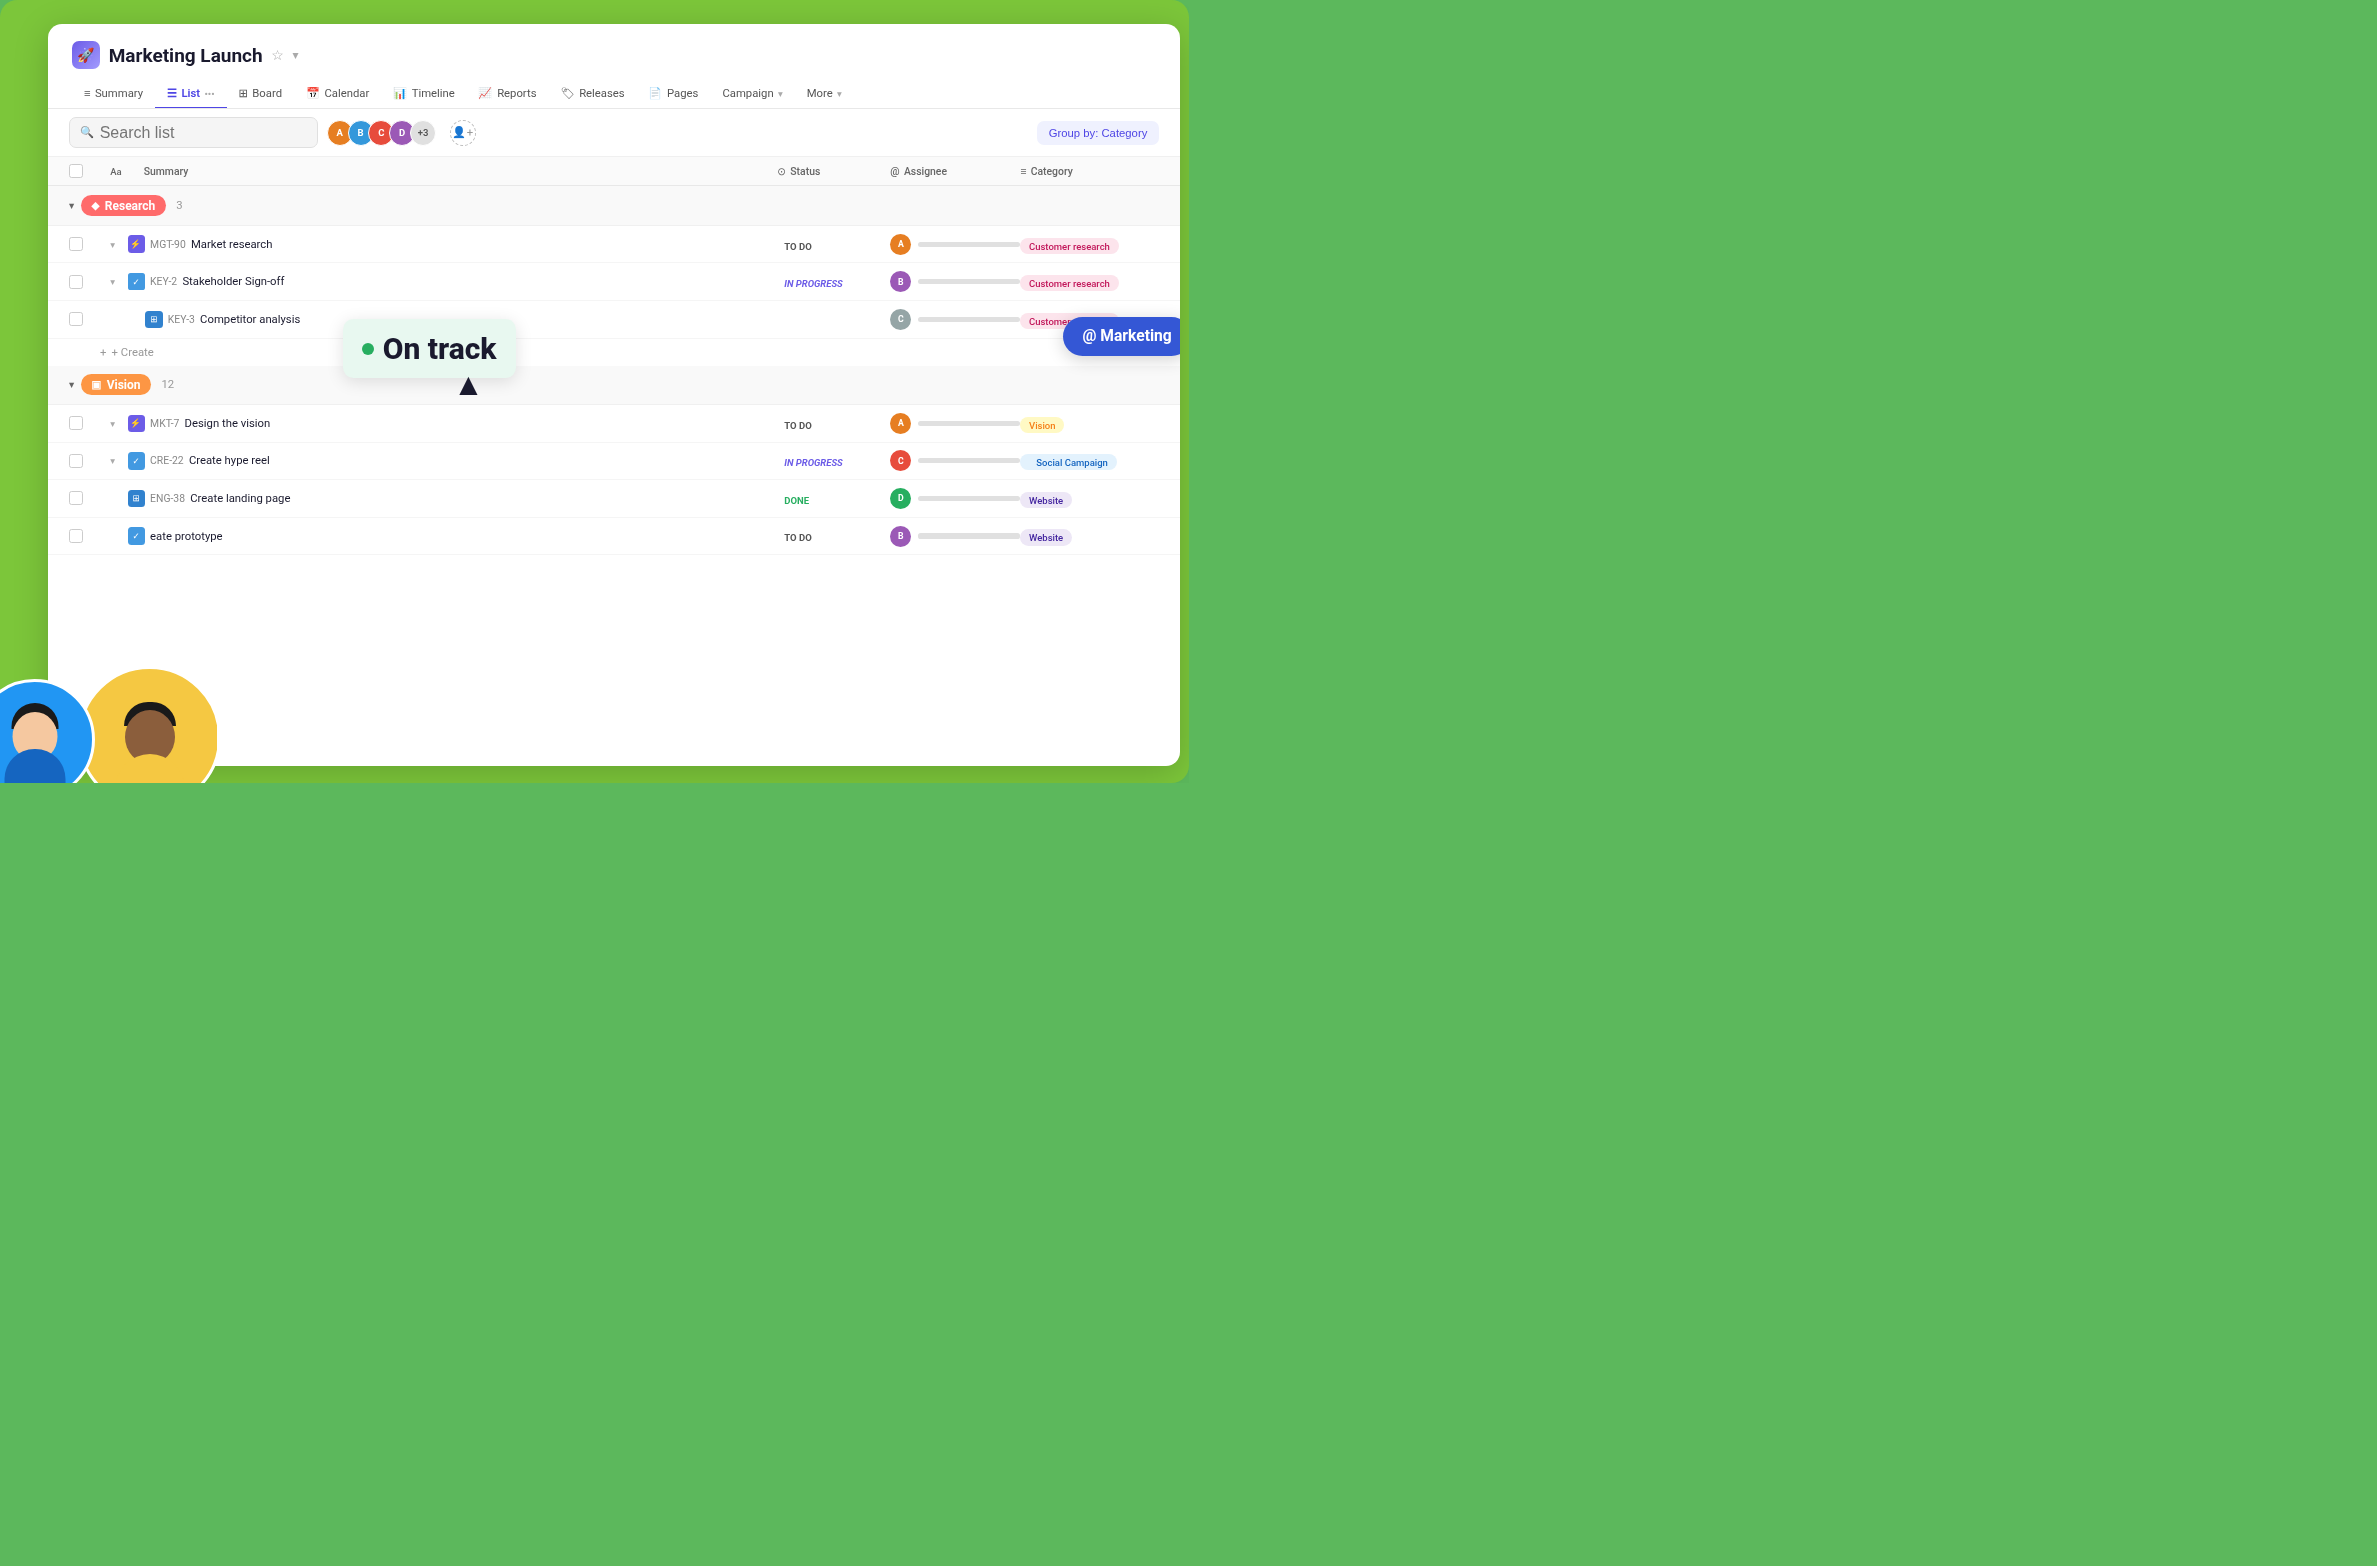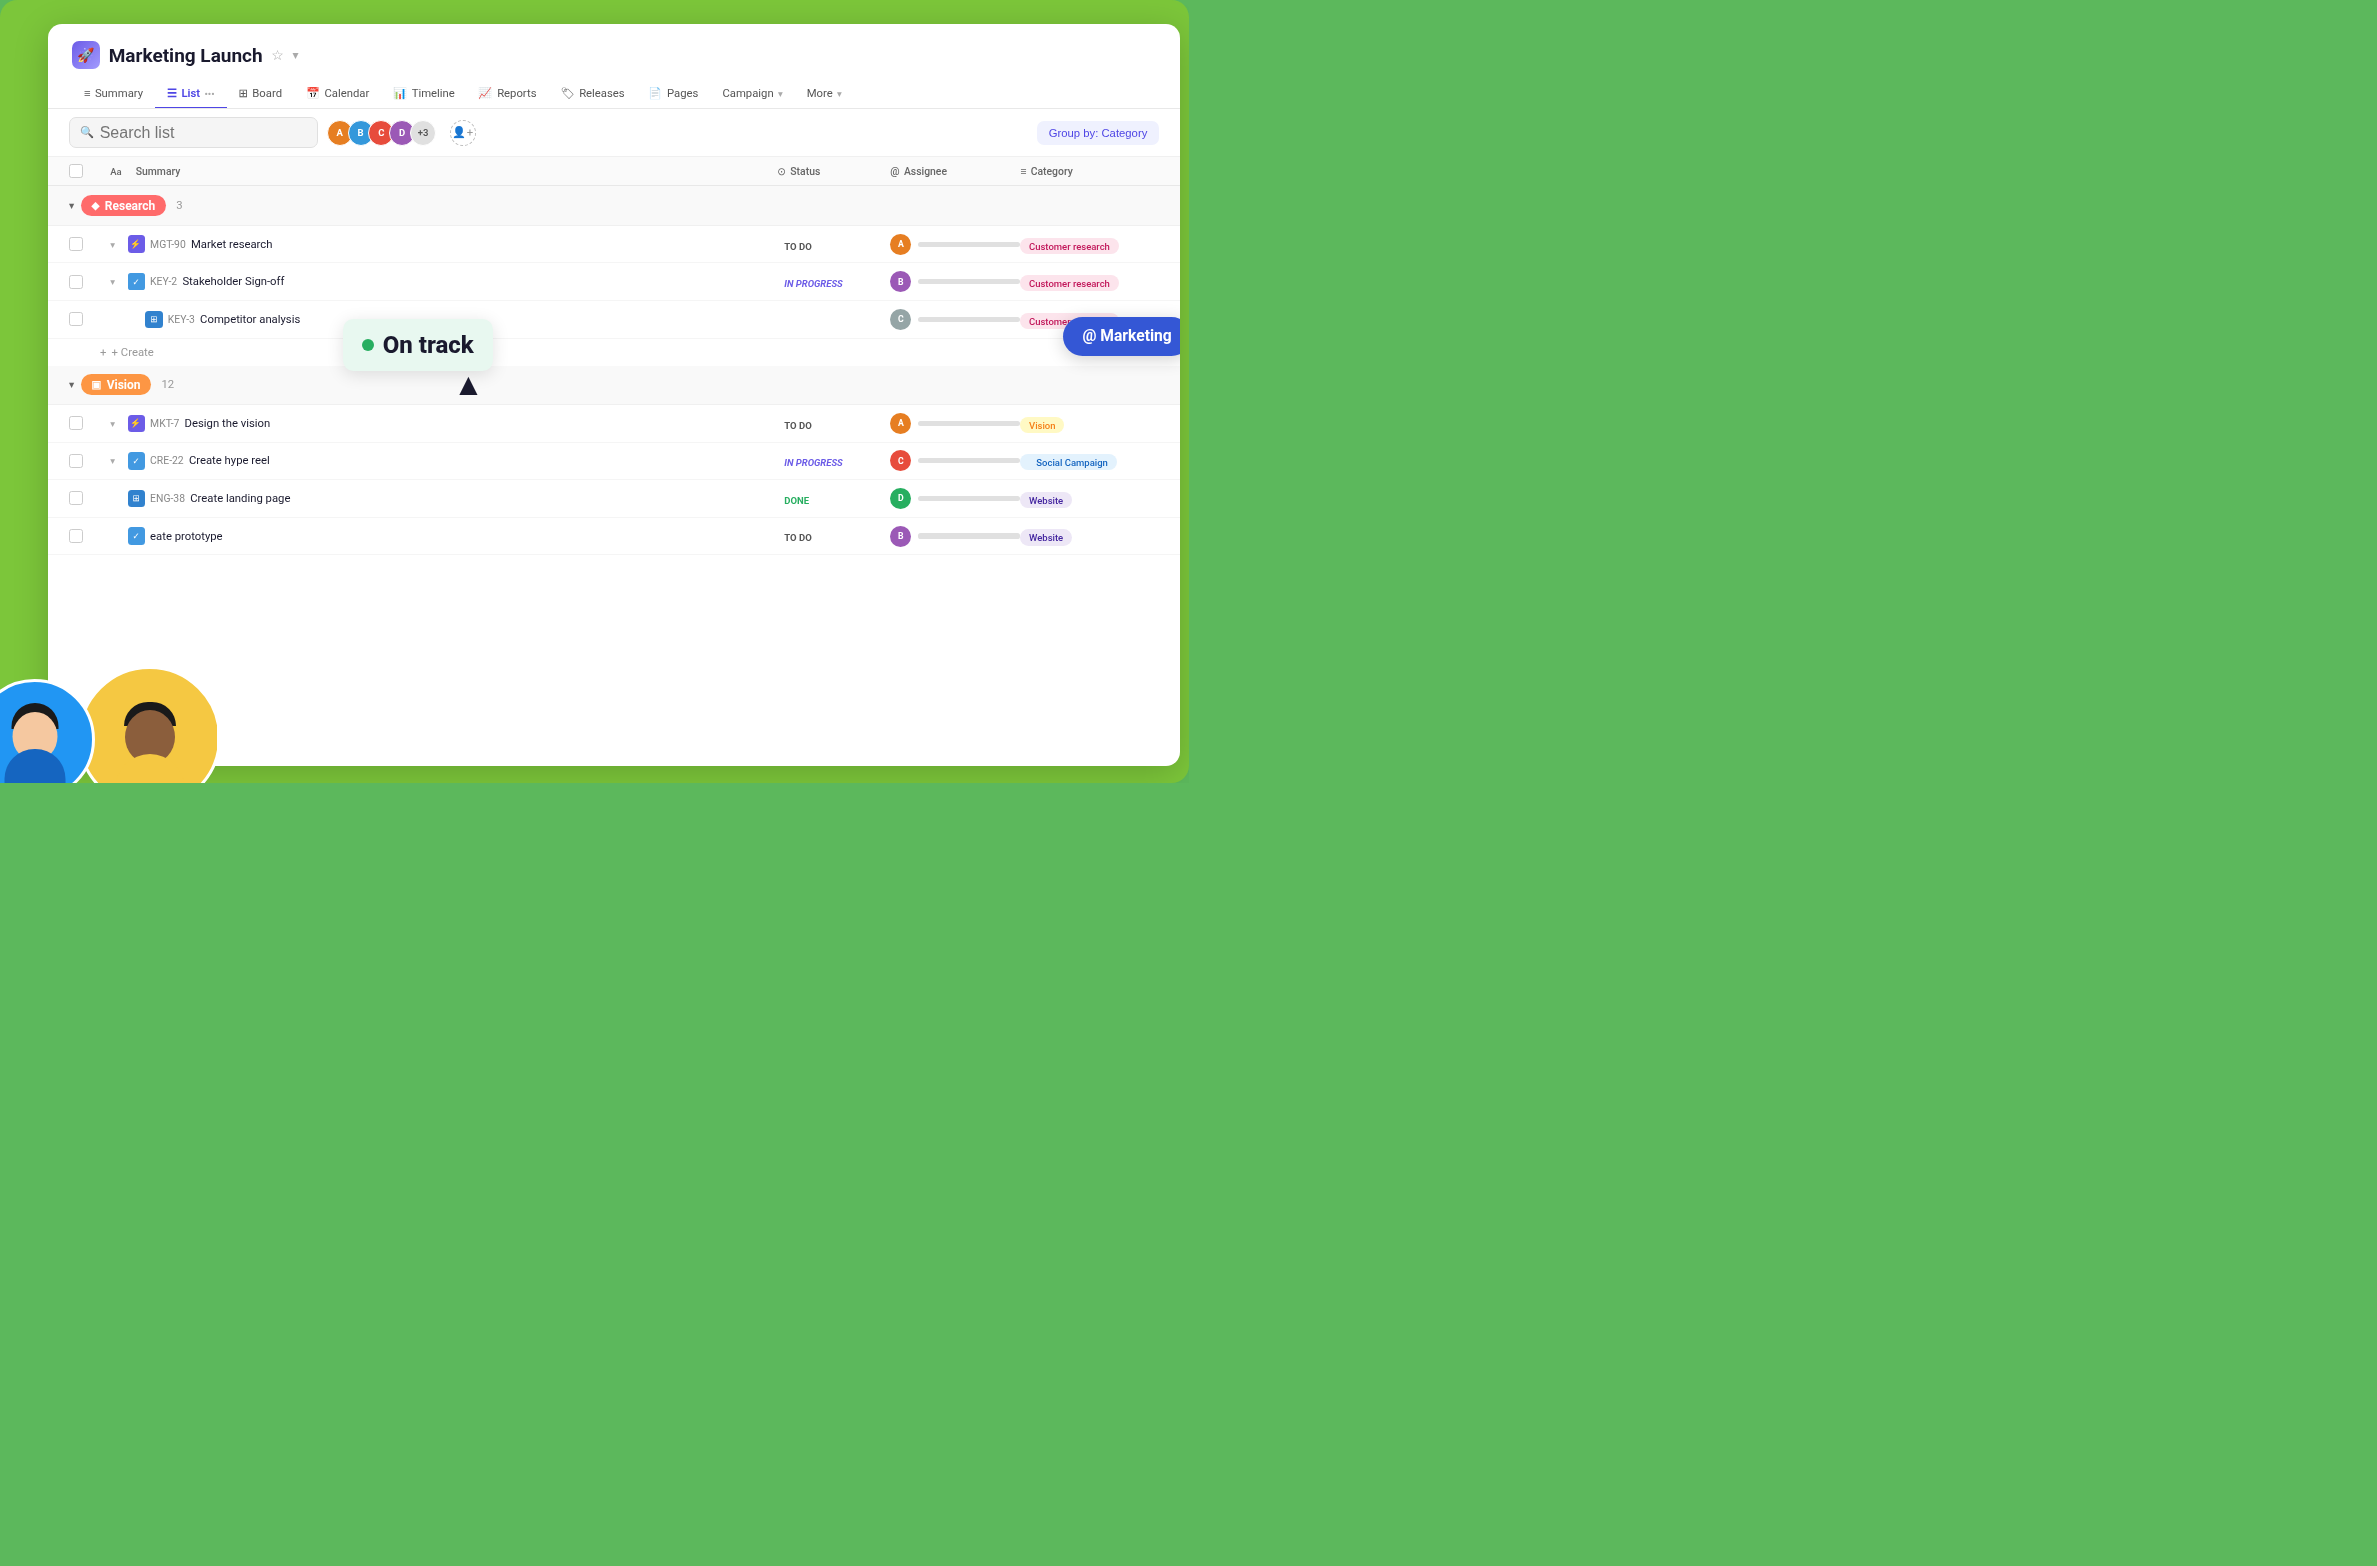--- a/index.html
+++ b/index.html
@@ -215,21 +215,21 @@
       flex-shrink: 0;
     }
 
     .th-summary {
       flex: 1;
       font-size: 10.4px;
       color: #666;
       font-weight: 500;
       display: flex;
       align-items: center;
-      gap: 14px;
+      gap: 22px;
     }
 
     .th-status {
       width: 113px;
       font-size: 10.4px;
       color: #666;
       font-weight: 500;
       display: flex;
       align-items: center;
       gap: 4.3px;
@@ -456,21 +456,21 @@
 
     .on-track-dot {
       width: 12px;
       height: 12px;
       border-radius: 50%;
       background: #27ae60;
       flex-shrink: 0;
     }
 
     .on-track-text {
-      font-size: 24px;
+      font-size: 30px;
       font-weight: 800;
       color: #1a1a2e;
     }
 
     .cursor-arrow {
       position: absolute;
       top: 342px;
       left: 405px;
       font-size: 31px;
       z-index: 11;

